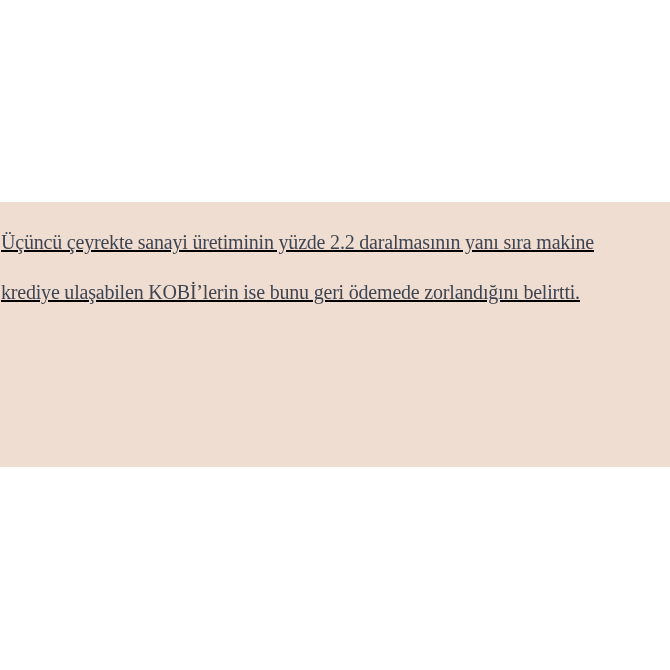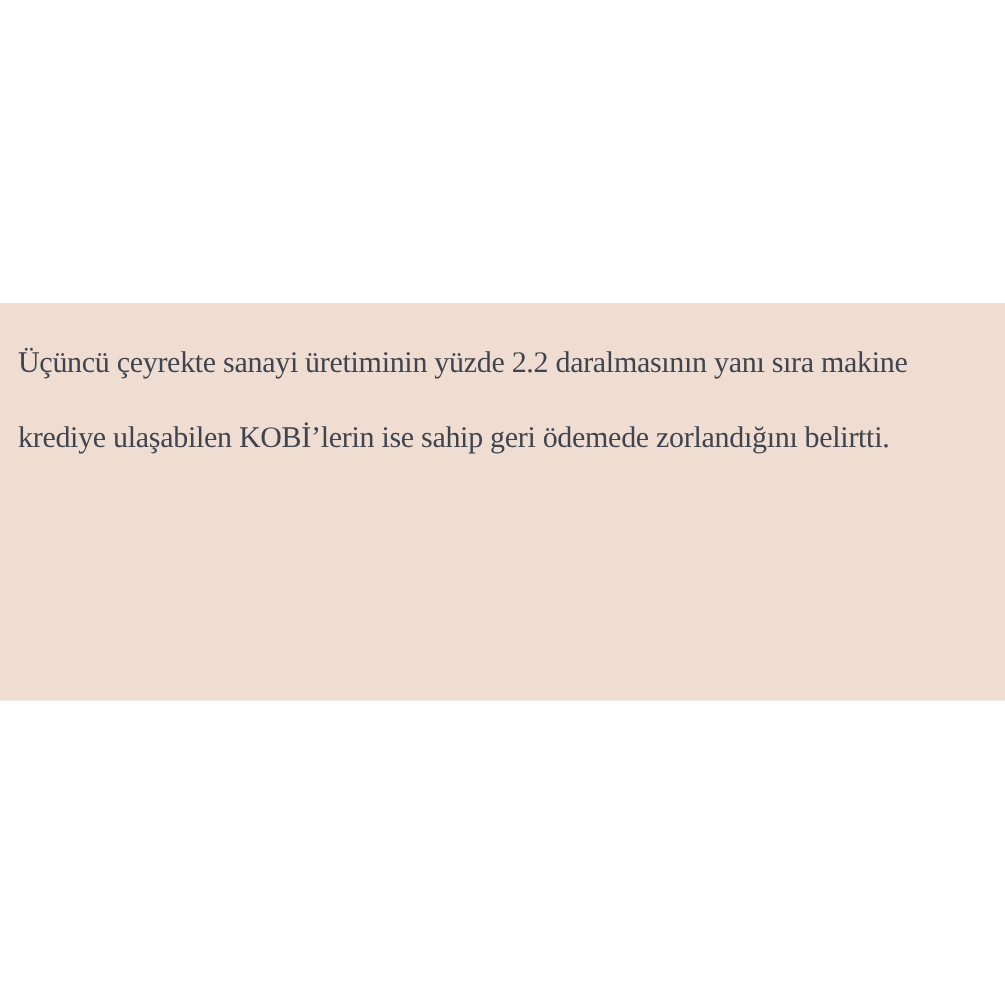--- a/index.html
+++ b/index.html
@@ -15,21 +15,22 @@
     position: relative;
   }
   .article-block {
     position: absolute;
     top: 202px;
     left: 0;
     width: 670px;
     height: 265px;
     box-sizing: border-box;
     background: #f0ddd1;
-    padding: 23px 14px 0 12px;
+    padding: 23px 14px 0 1px;
+    text-decoration: underline;
   }
   .paragraph {
     margin: 0;
     color: #3e4550;
     font-size: 20px;
     line-height: 35px;
     letter-spacing: -0.2px;
   }
   .paragraph + .paragraph {
     margin-top: 15px;
@@ -39,15 +40,15 @@
   }
 </style>
 </head>
 <body>
 
 <div class="article-block">
   <div class="paragraph">
     <div class="line">Üçüncü çeyrekte sanayi üretiminin yüzde 2.2 daralmasının yanı sıra makine</div>
   </div>
   <div class="paragraph">
-    <div class="line">krediye ulaşabilen KOBİ’lerin ise sahip geri ödemede zorlandığını belirtti.</div>
+    <div class="line">krediye ulaşabilen KOBİ’lerin ise bunu geri ödemede zorlandığını belirtti.</div>
   </div>
 </div>
 
 </body></html>

